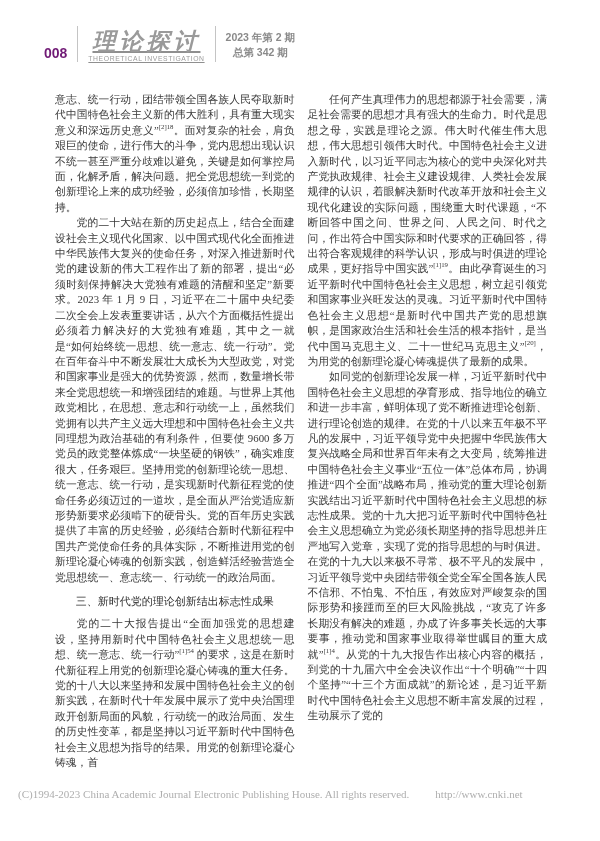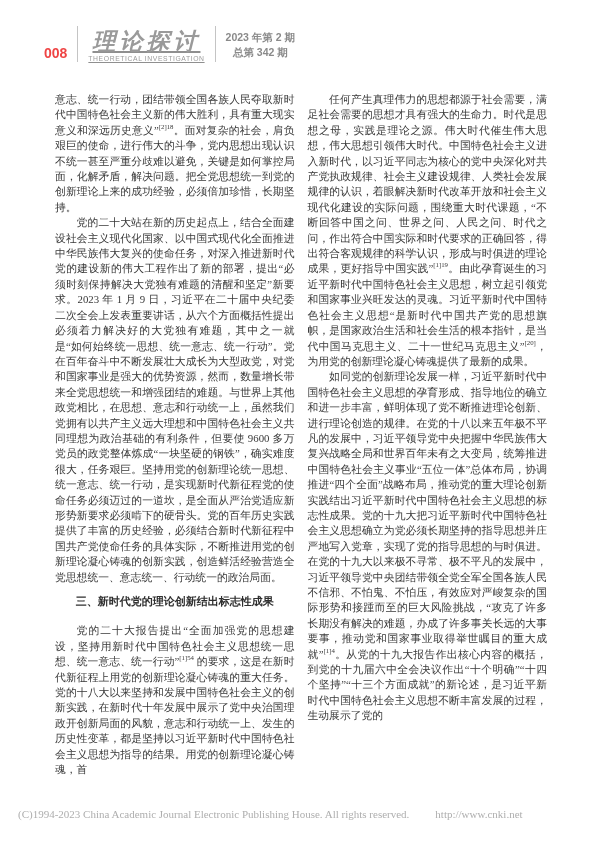--- a/index.html
+++ b/index.html
@@ -13,21 +13,21 @@
   .page { width: 600px; height: 841px; position: relative; background: #fff; }
 
   
   .header {
     position: absolute; top: 26px; left: 44px;
     display: flex; align-items: flex-end; gap: 10px;
     color: #8f8f8f;
   }
   .page-number {
     font-family: "Liberation Sans", sans-serif;
-    font-size: 14px; font-weight: bold; color: #ef4444;
+    font-size: 14px; font-weight: bold; color: #701a75;
     padding-bottom: 1px;
   }
   .vbar { width: 1px; height: 36px; background: #c4c4c4; align-self: flex-end; }
   .logo-block { display: flex; flex-direction: column; align-items: center; text-decoration: underline; }
   .logo-cn {
     font-family: "DejaVu Serif", serif;
     font-style: italic; font-weight: bold;
     font-size: 23px; line-height: 24px;
     color: #9a9a9a; letter-spacing: 4px; white-space: nowrap;
   }
@@ -53,27 +53,27 @@
     font-size: 10.8px; line-height: 15.4px;
     color: #383838;
     text-align: justify;
   }
   .para { margin: 0; }
   .para.indent { text-indent: 2em; }
   .para sup {
     font-size: 6.8px; line-height: 0; vertical-align: super;
   }
   .section-heading {
-    font-size: 11px; font-weight: bold; color: #2e2e2e;
-    text-align: center; margin: 9px 0 14px 0; line-height: 15.4px;
+    font-size: 11px; font-weight: normal; color: #2e2e2e;
+    text-align: center; margin: 9px 0 7px 0; line-height: 15.4px;
   }
 
   
   .footer {
-    position: absolute; top: 808px; left: 18px;
+    position: absolute; top: 788px; left: 18px;
     font-family: "Liberation Serif", "DejaVu Serif", serif;
     font-size: 11px; color: #aeaeae;
     display: flex; gap: 26px; white-space: nowrap;
   }
 </style>
 </head>
 <body>
 
 <div class="page">
 
@@ -89,21 +89,21 @@
       <span>2023 年第 2 期</span>
       <span>总第 342 期</span>
     </span>
   </div>
 
   <div class="columns">
     <div class="col" id="col-left">
         <p class="para"><span>意志、统一行动，团结带领全国各族人民夺取新时代中国特色社会主义新的伟大胜利，具有重大现实意义和深远历史意义”</span><sup>[2]18</sup><span>。面对复杂的社会，肩负艰巨的使命，进行伟大的斗争，党内思想出现认识不统一甚至严重分歧难以避免，关键是如何掌控局面，化解矛盾，解决问题。把全党思想统一到党的创新理论上来的成功经验，必须倍加珍惜，长期坚持。</span></p>
         <p class="para indent"><span>党的二十大站在新的历史起点上，结合全面建设社会主义现代化国家、以中国式现代化全面推进中华民族伟大复兴的使命任务，对深入推进新时代党的建设新的伟大工程作出了新的部署，提出“必须时刻保持解决大党独有难题的清醒和坚定”新要求。2023 年 1 月 9 日，习近平在二十届中央纪委二次全会上发表重要讲话，从六个方面概括性提出必须着力解决好的大党独有难题，其中之一就是“如何始终统一思想、统一意志、统一行动”。党在百年奋斗中不断发展壮大成长为大型政党，对党和国家事业是强大的优势资源，然而，数量增长带来全党思想统一和增强团结的难题。与世界上其他政党相比，在思想、意志和行动统一上，虽然我们党拥有以共产主义远大理想和中国特色社会主义共同理想为政治基础的有利条件，但要使 9600 多万党员的政党整体炼成“一块坚硬的钢铁”，确实难度很大，任务艰巨。坚持用党的创新理论统一思想、统一意志、统一行动，是实现新时代新征程党的使命任务必须迈过的一道坎，是全面从严治党适应新形势新要求必须啃下的硬骨头。党的百年历史实践提供了丰富的历史经验，必须结合新时代新征程中国共产党使命任务的具体实际，不断推进用党的创新理论凝心铸魂的创新实践，创造鲜活经验营造全党思想统一、意志统一、行动统一的政治局面。</span></p>
         <h3 class="section-heading">三、新时代党的理论创新结出标志性成果</h3>
-        <p class="para indent"><span>党的二十大报告提出“全面加强党的思想建设，坚持用新时代中国特色社会主义思想统一思想、统一意志、统一行动”</span><sup>[1]54</sup><span> 的要求，这是在新时代新征程上用党的创新理论凝心铸魂的重大任务。党的十八大以来坚持和发展中国特色社会主义的创新实践，在新时代十年发展中展示了党中央治国理政开创新局面的风貌，意志和行动统一上、发生的历史性变革，都是坚持以习近平新时代中国特色社会主义思想为指导的结果。用党的创新理论凝心铸魂，首</span></p>
+        <p class="para indent"><span>党的二十大报告提出“全面加强党的思想建设，坚持用新时代中国特色社会主义思想统一思想、统一意志、统一行动”</span><sup>[1]54</sup><span> 的要求，这是在新时代新征程上用党的创新理论凝心铸魂的重大任务。党的十八大以来坚持和发展中国特色社会主义的创新实践，在新时代十年发展中展示了党中央治国理政开创新局面的风貌，行动统一的政治局面、发生的历史性变革，都是坚持以习近平新时代中国特色社会主义思想为指导的结果。用党的创新理论凝心铸魂，首</span></p>
       </div>
     <div class="col" id="col-right">
         <p class="para indent"><span>任何产生真理伟力的思想都源于社会需要，满足社会需要的思想才具有强大的生命力。时代是思想之母，实践是理论之源。伟大时代催生伟大思想，伟大思想引领伟大时代。中国特色社会主义进入新时代，以习近平同志为核心的党中央深化对共产党执政规律、社会主义建设规律、人类社会发展规律的认识，着眼解决新时代改革开放和社会主义现代化建设的实际问题，围绕重大时代课题，“不断回答中国之问、世界之问、人民之问、时代之问，作出符合中国实际和时代要求的正确回答，得出符合客观规律的科学认识，形成与时俱进的理论成果，更好指导中国实践”</span><sup>[1]19</sup><span>。由此孕育诞生的习近平新时代中国特色社会主义思想，树立起引领党和国家事业兴旺发达的灵魂。习近平新时代中国特色社会主义思想“是新时代中国共产党的思想旗帜，是国家政治生活和社会生活的根本指针，是当代中国马克思主义、二十一世纪马克思主义”</span><sup>[20]</sup><span>，为用党的创新理论凝心铸魂提供了最新的成果。</span></p>
         <p class="para indent"><span>如同党的创新理论发展一样，习近平新时代中国特色社会主义思想的孕育形成、指导地位的确立和进一步丰富，鲜明体现了党不断推进理论创新、进行理论创造的规律。在党的十八以来五年极不平凡的发展中，习近平领导党中央把握中华民族伟大复兴战略全局和世界百年未有之大变局，统筹推进中国特色社会主义事业“五位一体”总体布局，协调推进“四个全面”战略布局，推动党的重大理论创新实践结出习近平新时代中国特色社会主义思想的标志性成果。党的十九大把习近平新时代中国特色社会主义思想确立为党必须长期坚持的指导思想并庄严地写入党章，实现了党的指导思想的与时俱进。在党的十九大以来极不寻常、极不平凡的发展中，习近平领导党中央团结带领全党全军全国各族人民不信邪、不怕鬼、不怕压，有效应对严峻复杂的国际形势和接踵而至的巨大风险挑战，“攻克了许多长期没有解决的难题，办成了许多事关长远的大事要事，推动党和国家事业取得举世瞩目的重大成就”</span><sup>[1]4</sup><span>。从党的十九大报告作出核心内容的概括，到党的十九届六中全会决议作出“十个明确”“十四个坚持”“十三个方面成就”的新论述，是习近平新时代中国特色社会主义思想不断丰富发展的过程，生动展示了党的</span></p>
       </div>
   </div>
 
   <div class="footer">
     <span>(C)1994-2023 China Academic Journal Electronic Publishing House. All rights reserved.</span>
     <span>http://www.cnki.net</span>

